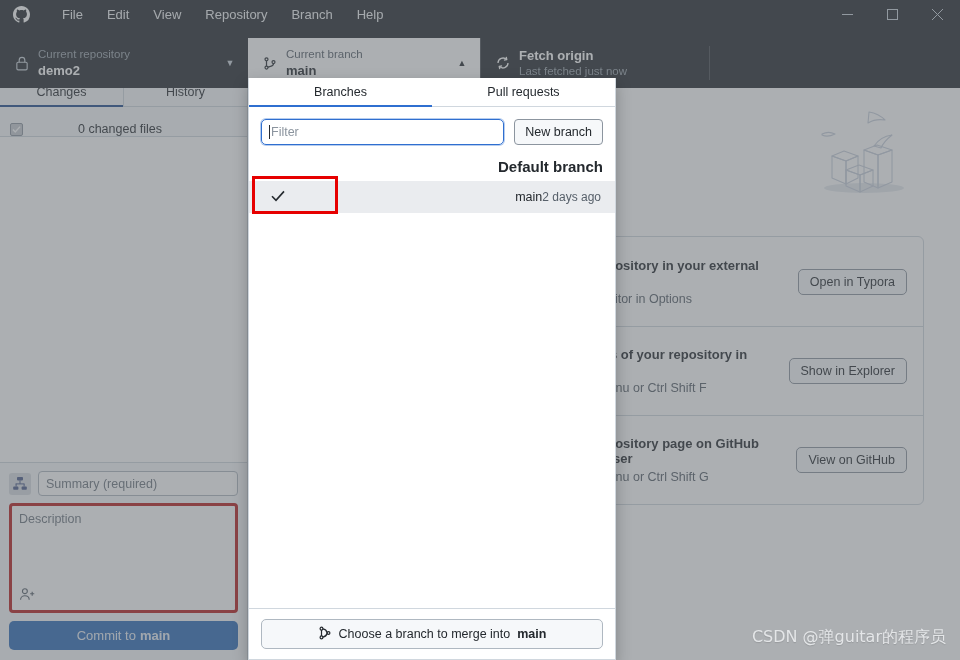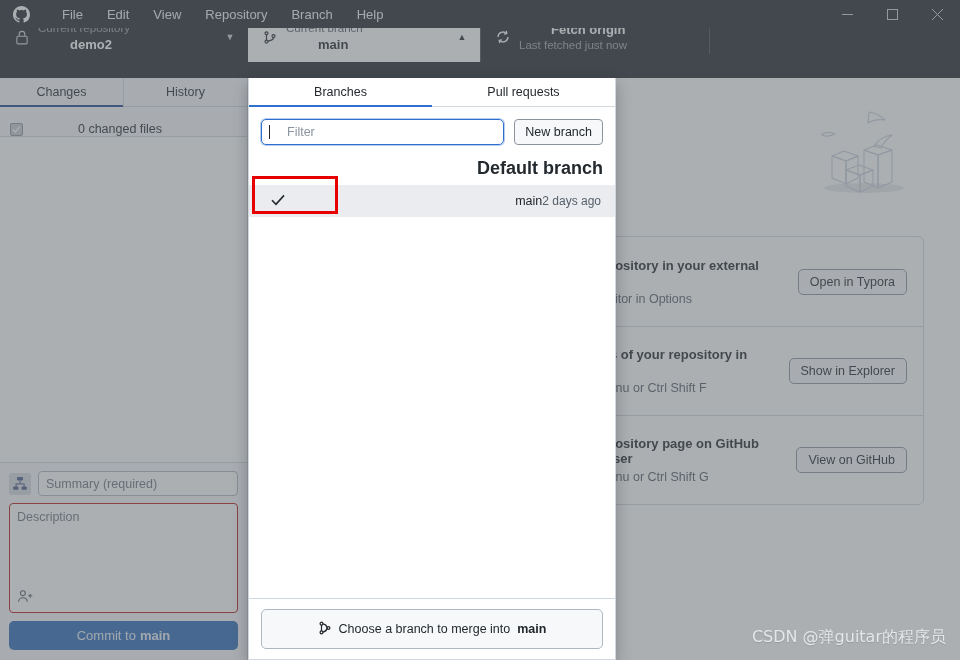--- a/index.html
+++ b/index.html
@@ -36,38 +36,38 @@
     position: absolute; right: 0; top: 0; height: 28px;
     display: flex; align-items: stretch;
   }
   .win-btn {
     width: 45px; display: flex; align-items: center; justify-content: center;
     color: #c9d1d9; font-size: 13px;
   }
 
   
   .toolbar {
-    position: absolute; left: 0; top: 12px; width: 960px; height: 50px;
+    position: absolute; left: 0; top: 38px; width: 960px; height: 50px;
     display: flex; z-index: 25;
   }
   .tb-cell {
     display: flex; align-items: center;
     background: #24292e;
     position: relative;
   }
   .tb-repo { width: 248px; padding: 0 10px; }
   .tb-branch { width: 232px; padding: 0 10px; }
   .tb-fetch { width: 230px; padding: 0 10px; border-left: 1px solid #4a4f55; }
   .tb-rest { flex: 1; }
   .tb-sep { position:absolute; right:0; top:8px; bottom:8px; width:1px; background:#4a4f55; }
 
   .tb-icon { width: 24px; display: flex; align-items: center; justify-content: center; flex-shrink: 0; }
   .tb-text { flex: 1; overflow: hidden; margin-left: 4px; }
   .tb-top { font-size: 11.5px; color: #9aa3ac; line-height: 15px; white-space: nowrap; }
-  .tb-bot { font-size: 13px; color: #ffffff; font-weight: bold; line-height: 17px; white-space: nowrap; margin-left: 32px; }
+  .tb-bot { font-size: 13px; color: #ffffff; font-weight: bold; line-height: 17px; white-space: nowrap; }
   .tb-caret { width: 16px; text-align: center; color: #c9d1d9; font-size: 9px; flex-shrink:0; }
 
   
   .tb-branch.open { background: #ffffff; }
   .tb-branch.open .tb-top { color: #57606a; }
   .tb-branch.open .tb-bot { color: #24292e; }
   .tb-branch.open .tb-caret { color: #24292e; }
   .tb-branch.open .tb-icon svg { stroke: #24292e; }
 
   
@@ -110,21 +110,21 @@
   .avatar-ico {
     width: 22px; height: 22px; border-radius: 3px; background: #d8dce1;
     display:flex; align-items:center; justify-content:center; flex-shrink:0;
   }
   .inp {
     flex:1; height: 25px; border: 1px solid #afb8c1; border-radius: 4px;
     background: #ffffff; font-size: 12.5px; color: #6e7781;
     padding: 0 7px; display:flex; align-items:center;
   }
   .desc-box {
-    margin-top: 7px; height: 110px; border: 1px solid #b91c1c; border-radius: 4px;
+    margin-top: 7px; height: 110px; border: 3px solid #b91c1c; border-radius: 4px;
     background: #ffffff; padding: 6px 7px; position: relative;
     font-size: 12.5px; color: #6e7781;
   }
   .desc-ico { position:absolute; left: 7px; bottom: 5px; }
   .commit-btn {
     margin-top: 8px; height: 29px; border-radius: 5px;
     background: #2c6bb8; color: #e8eef6; font-size: 13px;
     display:flex; align-items:center; justify-content:center; gap:4px;
   }
   .commit-btn b { font-weight: bold; }
@@ -178,47 +178,46 @@
   }
   .pop-tab.active::after {
     content:""; position:absolute; left:0; right:0; bottom:-1px; height:2px; background:#2f6fd0;
   }
   .pop-filter { display: flex; gap: 10px; padding: 12px 12px 8px 12px; align-items:center;}
   .filter-inp {
     flex: 1; height: 26px; border: 1px solid #2f6fd0; border-radius: 5px;
     font-size: 12.5px; color: #8b949e; padding: 0 7px;
     display:flex; align-items:center; position: relative;
     box-shadow: 0 0 0 1px rgba(47,111,208,.35);
-    gap: 16px;
   }
   .caret-bar {
     display:inline-block; width:1px; height:14px; background:#24292e;
     margin-right: 1px;
   }
   .new-branch-btn {
     height: 26px; border: 1px solid #8c959f; border-radius: 4px; background: #f6f8fa;
     font-size: 12.5px; color:#24292e; padding: 0 10px; display:flex; align-items:center;
   }
   .sect-head {
-    font-size: 18px; font-weight: bold; color: #24292e;
+    font-size: 15px; font-weight: bold; color: #24292e;
     padding: 5px 12px 6px 12px;
     margin-left: 16px;
   }
   .branch-row {
     height: 32px; display: flex; align-items: center;
     background: #eaecef; padding: 0 14px 0 14px; position: relative;
   }
   .branch-check { width: 22px; color: #24292e; font-size: 14px; }
   .branch-name { flex: 1; font-size: 12.5px; color: #24292e; }
   .branch-time { font-size: 12px; color: #57606a; }
   .branch-list { flex: 1; background:#ffffff; }
 
   .pop-foot { border-top: 1px solid #d0d7de; padding: 10px 12px; }
   .merge-btn {
-    height: 40px; border: 1px solid #afb8c1; border-radius: 5px; background:#f6f8fa;
+    height: 30px; border: 1px solid #afb8c1; border-radius: 5px; background:#f6f8fa;
     display:flex; align-items:center; justify-content:center; gap: 7px;
     font-size: 12.5px; color: #24292e;
   }
 
   
   .red-box {
     position: absolute; left: 252px; top: 176px; width: 86px; height: 38px;
     border: 3px solid #e60000; z-index: 80; pointer-events: none;
   }
 

